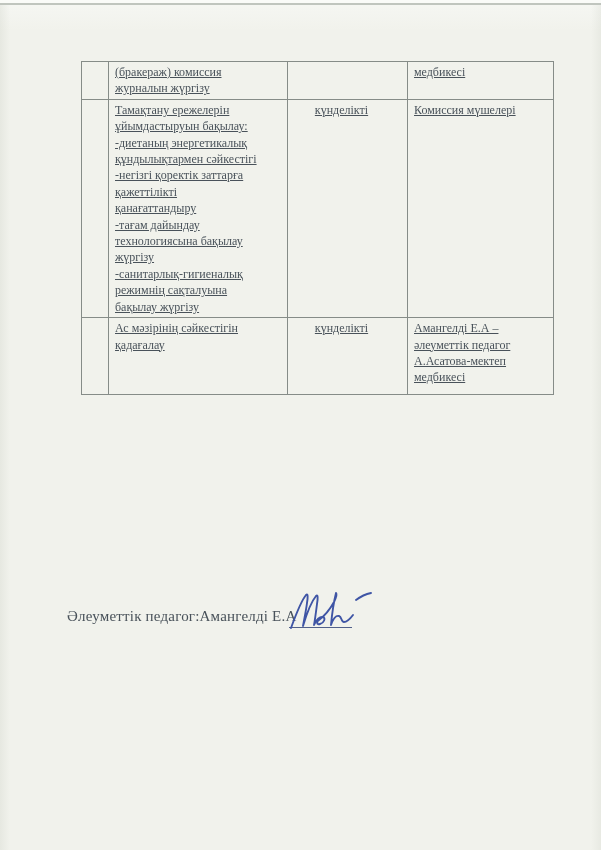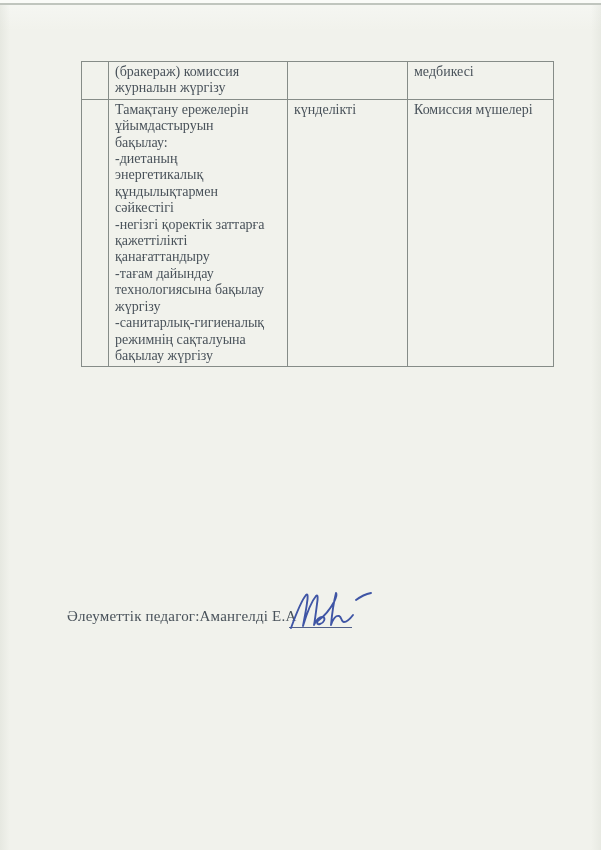--- a/index.html
+++ b/index.html
@@ -25,27 +25,28 @@
   table.doc{
     position:absolute;left:81px;top:61px;
     width:472px;
     border-collapse:collapse;
     table-layout:fixed;
   }
   table.doc td{
     border:1px solid #868c88;
     vertical-align:top;
     padding:2px 18px 2px 6px;
-    font-size:14px;
+    font-size:12px;
     line-height:16.4px;
     color:#49525a;
     white-space:pre-line;
     overflow:hidden;
+    text-decoration:underline;
   }
-  td.freq{text-align:left;padding-left:2px;padding-right:2px;}
+  td.freq{text-align:center;padding-left:2px;padding-right:2px;}
   td.resp-offset{padding-top:33px;}
   td.resp-center{text-align:center;}
   .footer-line{
     position:absolute;left:67px;top:608px;
     font-size:15px;color:#49525a;letter-spacing:0.2px;
   }
   .sig-underline{
     position:absolute;left:289px;top:627px;width:63px;height:0;
     border-bottom:1.4px solid #51608a;
   }
@@ -87,20 +88,30 @@
 қанағаттандыру
 -тағам дайындау
 технологиясына бақылау
 жүргізу
 -санитарлық-гигиеналық
 режимнің сақталуына
 бақылау жүргізу</td>
         <td class="freq">күнделікті</td>
         <td class="resp-offset">Комиссия мүшелері</td>
       </tr>
+      <tr style="height:77px">
+        <td></td>
+        <td>Ас мәзірінің сәйкестігін
+қадағалау</td>
+        <td class="freq">күнделікті</td>
+        <td>Амангелді Е.А –
+әлеуметтік педагог
+А.Асатова-мектеп
+медбикесі</td>
+      </tr>
     </tbody>
   </table>
 
   <div class="footer-line">Әлеуметтік педагог:Амангелді Е.А</div>
 
   <div class="sig-underline"></div>
 
   <svg class="signature-svg" viewBox="0 0 88 44" xmlns="http://www.w3.org/2000/svg" fill="none" stroke="#3f55a5" stroke-width="1.9" stroke-linecap="round" stroke-linejoin="round">
     <path d="M 3,39 C 7,28 13,12 18,6 C 20,4 20,8 19,14 C 18,22 16,31 15,37 C 18,27 23,13 28,7 C 30,5 30,9 29,15 C 28,23 27,31 26,36 C 28,31 32,27 35,28 C 38,29 36,34 32,35 C 29,36 28,33 31,31 C 35,28 41,22 46,13 C 48,9 49,5 48,4 C 46,12 44,25 43,36 C 45,30 48,26 51,27 C 54,28 53,33 56,33 C 59,33 62,30 65,26"></path>
     <path d="M 68,11 C 72,8 78,5 83,4"></path>

